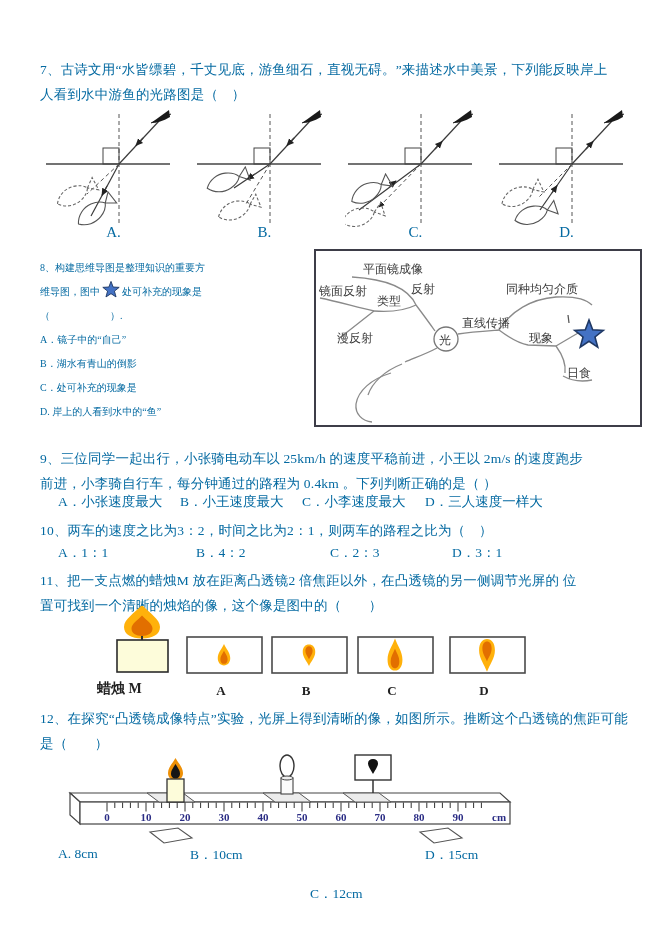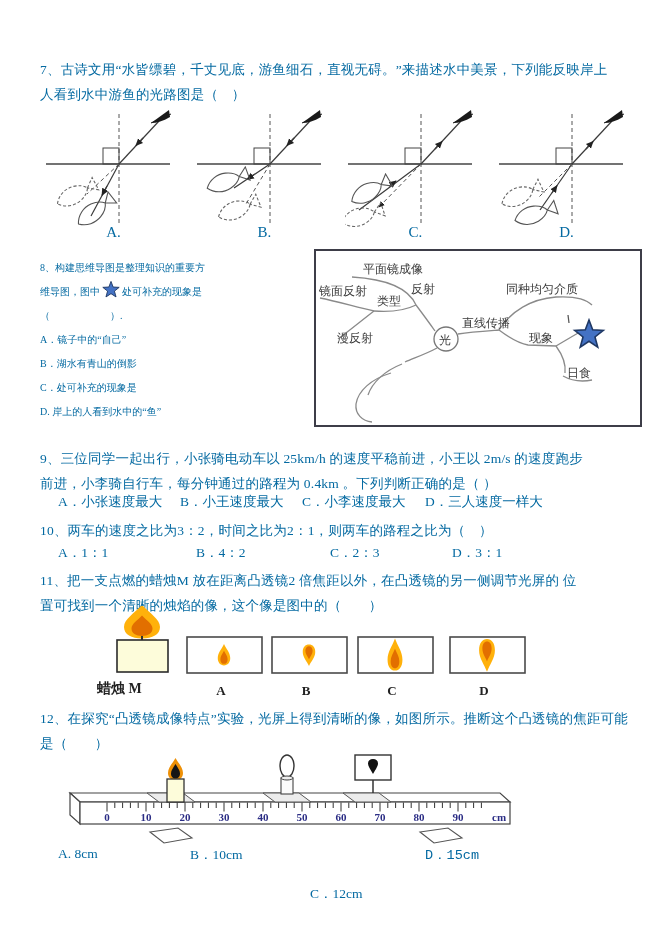--- a/index.html
+++ b/index.html
@@ -306,15 +306,15 @@
         <text x="403" y="69" text-anchor="middle" class="ruler-num">90</text>
       </g>
     <text class="ruler-num" x="437" y="69">cm</text>
 
     <polygon points="95,80 123,76 137,86 109,91" fill="#fff" stroke="#555" stroke-width="1.1"></polygon>
     <polygon points="365,80 393,76 407,86 379,91" fill="#fff" stroke="#555" stroke-width="1.1"></polygon>
   </svg>
   <span class="opt" style="left:58px;top:846px;">A.  8cm</span>
   <span class="opt" style="left:190px;top:846px;">B．10cm</span>
   <span class="opt" style="left:310px;top:846px;margin-top:39px;">C．12cm</span>
-  <span class="opt" style="left:425px;top:846px;font-family:Liberation Mono, monospace;">D．15cm</span>
+  <span class="opt" style="left:425px;top:846px;">D．15cm</span>
 
 </div>
 
 </body></html>

